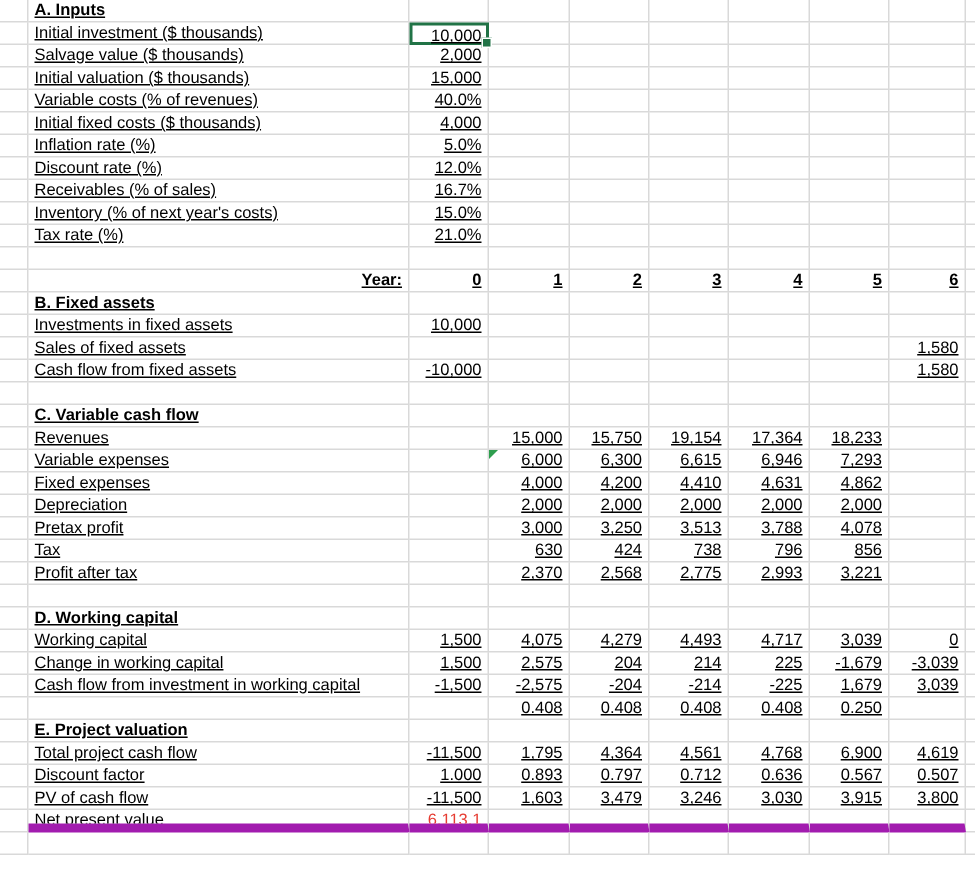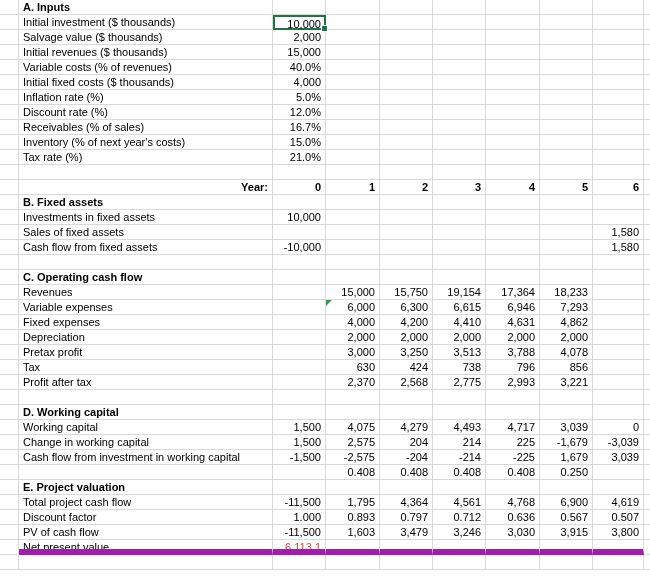--- a/index.html
+++ b/index.html
@@ -10,21 +10,21 @@
     font-family: "Liberation Sans", sans-serif;
     font-size: 11px;
     color: #000000;
   }
   :root {
     --grid: #d9d9d9;
     --sel: #217346;
     --flag: #2e9e4e;
     --red: #e63c32;
   }
-  #sheet { position: relative; }
+  #sheet { position: relative; text-decoration: underline; }
   .row {
     display: grid;
     grid-template-columns: 19px 254px 53px 54px 53px 53px 54px 53px 51px 6px;
   }
   .c {
     position: relative;
     height: 15px;
     box-sizing: border-box;
     border-right: 1px solid var(--grid);
     border-bottom: 1px solid var(--grid);
@@ -98,21 +98,21 @@
       <div class="c num"></div>
       <div class="c num"></div>
       <div class="c num"></div>
       <div class="c num"></div>
       <div class="c num"></div>
       <div class="c num"></div>
       <div class="c sliver"></div>
     </div>
     <div class="row">
       <div class="c stub"></div>
-      <div class="c label"><div class="v">Initial revenues ($ thousands)</div></div>
+      <div class="c label"><div class="v">Initial valuation ($ thousands)</div></div>
       <div class="c num"><div class="v">15,000</div></div>
       <div class="c num"></div>
       <div class="c num"></div>
       <div class="c num"></div>
       <div class="c num"></div>
       <div class="c num"></div>
       <div class="c num"></div>
       <div class="c sliver"></div>
     </div>
     <div class="row">
@@ -278,21 +278,21 @@
       <div class="c num"></div>
       <div class="c num"></div>
       <div class="c num"></div>
       <div class="c num"></div>
       <div class="c num"></div>
       <div class="c num"></div>
       <div class="c sliver"></div>
     </div>
     <div class="row">
       <div class="c stub"></div>
-      <div class="c label bold"><div class="v">C. Operating cash flow</div></div>
+      <div class="c label bold"><div class="v">C. Variable cash flow</div></div>
       <div class="c num"></div>
       <div class="c num"></div>
       <div class="c num"></div>
       <div class="c num"></div>
       <div class="c num"></div>
       <div class="c num"></div>
       <div class="c num"></div>
       <div class="c sliver"></div>
     </div>
     <div class="row">

